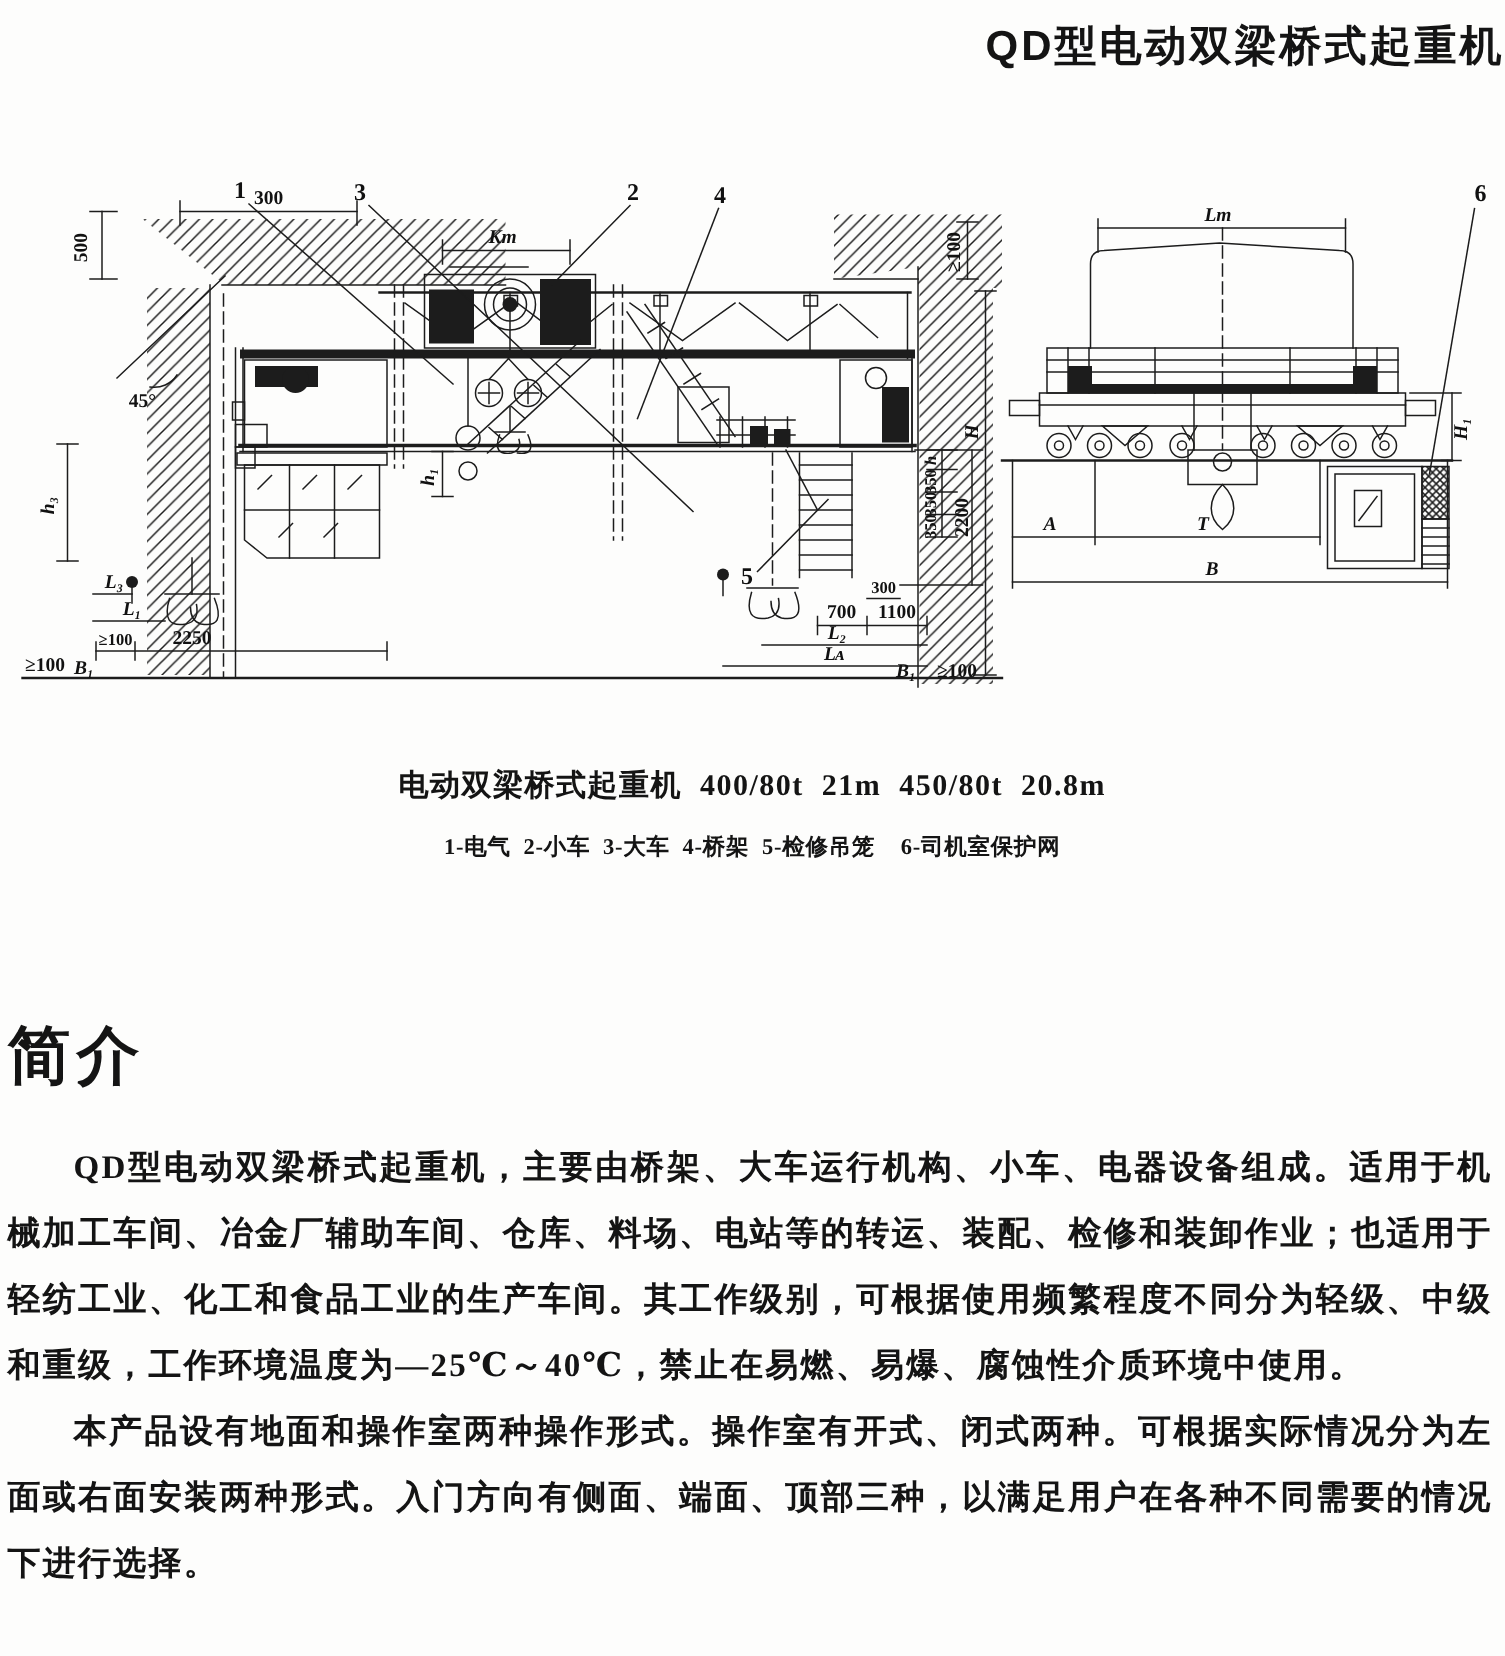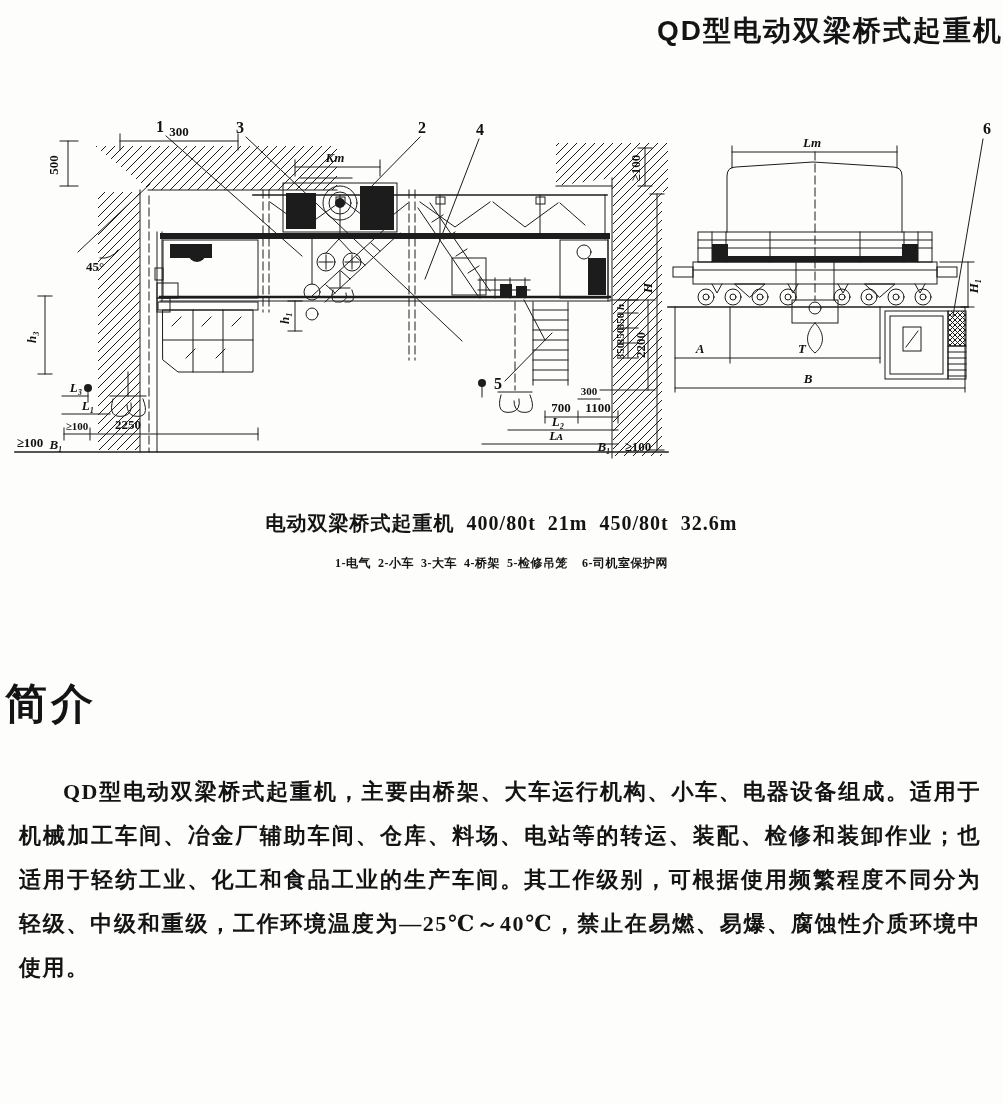--- a/index.html
+++ b/index.html
@@ -11,33 +11,33 @@
     position:absolute;top:12px;left:0;width:100%;text-align:right;
     font-family:"Liberation Sans","DejaVu Sans",sans-serif;
     font-weight:bold;font-size:28px;letter-spacing:2px;
   }
   .fig-caption{
     position:absolute;top:510px;left:0;width:100%;text-align:center;
     font-weight:bold;font-size:20px;white-space:pre-wrap;letter-spacing:1px;
   }
   .fig-legend{
     position:absolute;top:555px;left:0;width:100%;text-align:center;
-    font-weight:bold;font-size:12px;white-space:pre-wrap;letter-spacing:0.5px;
+    font-weight:bold;font-size:15px;white-space:pre-wrap;letter-spacing:0.5px;
   }
   .intro-heading{
     position:absolute;top:676px;left:5px;
     font-family:"Liberation Sans","DejaVu Sans",sans-serif;
     font-weight:bold;font-size:42px;letter-spacing:4px;
   }
   .intro-text{
     position:absolute;top:756px;left:5px;right:8px;
     font-size:22px;line-height:44px;text-align:justify;
     font-weight:600;letter-spacing:1.5px;
   }
-  .intro-text p{margin:14px;text-indent:2em;}
+  .intro-text p{margin:0;text-indent:2em;}
   
   svg{position:absolute;top:108px;left:0;}
   svg line,svg polyline,svg path,svg rect,svg circle,svg polygon{
     stroke:#1c1c1c;fill:none;stroke-width:1;stroke-linecap:square;
   }
   .thick{stroke-width:2.4;}
   .med{stroke-width:1.6;}
   .dash{stroke-dasharray:8 4;}
   .fillk{fill:#1c1c1c;stroke:none;}
   .hatch{fill:url(#hatch);stroke:none;}
@@ -343,20 +343,21 @@
     <text class="it" x="700" y="353" text-anchor="middle">A</text>
     <text class="it" x="802" y="353" text-anchor="middle">T</text>
     <line x1="675" y1="388" x2="965" y2="388"></line>
     <text class="it" x="808" y="383" text-anchor="middle">B</text>
 
     <line x1="983" y1="139" x2="953" y2="316"></line>
     <text class="co" x="987" y="134" text-anchor="middle">6</text>
   </g>
 </svg>
 
-<div class="fig-caption">电动双梁桥式起重机  400/80t  21m  450/80t  32.6m</div>
+<div class="fig-caption">电动双梁桥式起重机  400/80t  21m  450/80t  20.8m</div>
 <div class="fig-legend">1-电气  2-小车  3-大车  4-桥架  5-检修吊笼    6-司机室保护网</div>
 
 <div class="intro-heading">简介</div>
 
 <div class="intro-text">
   <p>QD型电动双梁桥式起重机，主要由桥架、大车运行机构、小车、电器设备组成。适用于机械加工车间、冶金厂辅助车间、仓库、料场、电站等的转运、装配、检修和装卸作业；也适用于轻纺工业、化工和食品工业的生产车间。其工作级别，可根据使用频繁程度不同分为轻级、中级和重级，工作环境温度为—25℃～40℃，禁止在易燃、易爆、腐蚀性介质环境中使用。</p>
+  <p>本产品设有地面和操作室两种操作形式。操作室有开式、闭式两种。可根据实际情况分为左面或右面安装两种形式。入门方向有侧面、端面、顶部三种，以满足用户在各种不同需要的情况下进行选择。</p>
 </div>
 
 </body></html>

